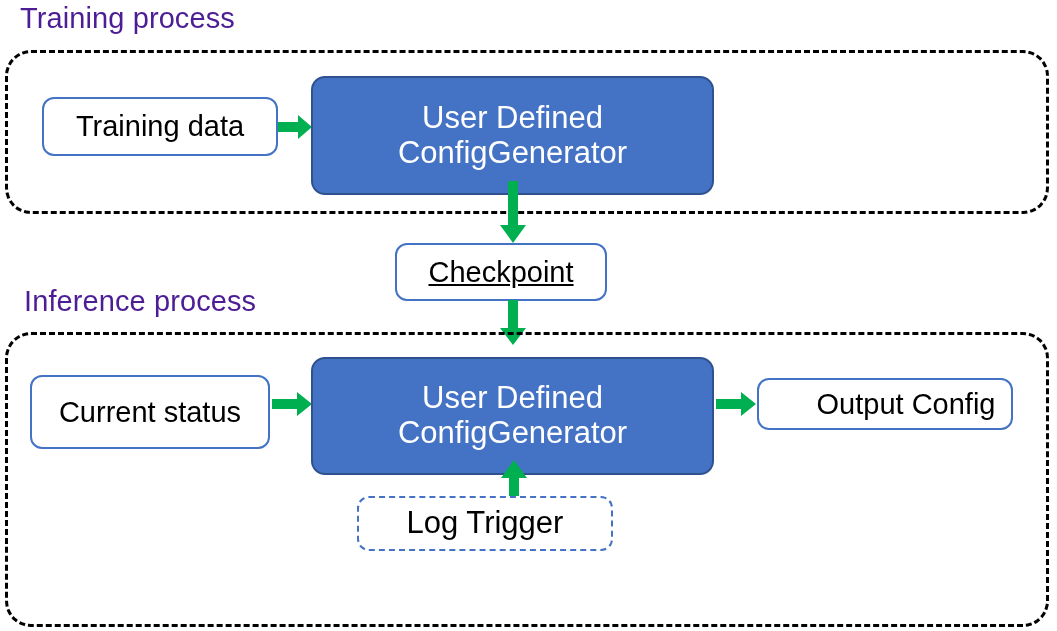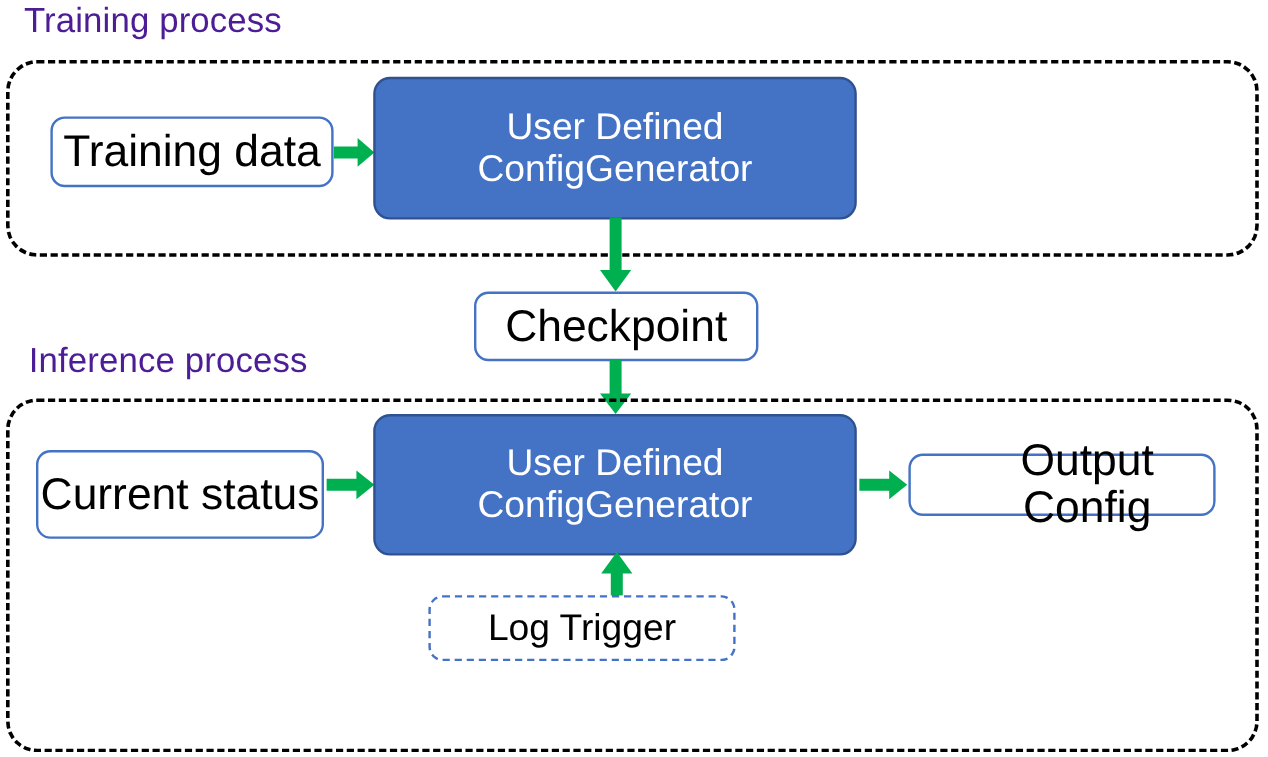--- a/index.html
+++ b/index.html
@@ -38,30 +38,31 @@
     display: flex;
     align-items: center;
     justify-content: center;
     text-align: center;
   }
   .node-plain {
     background: #ffffff;
     border: 2px solid #4472C4;
     border-radius: 12px;
     color: #000000;
-    font-size: 37px;
+    font-size: 29px;
     line-height: 1.05;
   }
   .node-primary {
     background: #4472C4;
     border: 2px solid #2F528F;
     border-radius: 14px;
     color: #ffffff;
     font-size: 31px;
     line-height: 1.12;
+    margin-top: 12px;
   }
   .node-dashed {
     background: #ffffff;
     border: 2px dashed #4472C4;
     border-radius: 12px;
     color: #000000;
     font-size: 31px;
     line-height: 1.05;
   }
   .arrow {
@@ -95,21 +96,21 @@
       <span>ConfigGenerator</span>
     </span>
   </div>
 
   <div class="arrow" style="left:498px; top:181px;">
     <svg width="30" height="64" viewBox="0 0 30 64">
       <path d="M10 0 L20 0 L20 44 L28 44 L15 62 L2 44 L10 44 Z" fill="#00B050"></path>
     </svg>
   </div>
 
-  <div class="node node-plain" style="left:395px; top:243px; width:237px; height:58px;">
+  <div class="node node-plain" style="left:395px; top:243px; width:212px; height:58px;text-decoration:underline;">
     <span>Checkpoint</span>
   </div>
 
   <div class="arrow" style="left:498px; top:300px;">
     <svg width="30" height="47" viewBox="0 0 30 47">
       <path d="M10 0 L20 0 L20 28 L28 28 L15 45 L2 28 L10 28 Z" fill="#00B050"></path>
     </svg>
   </div>
 
   <div class="section-title" style="left:24px; top:287px;">Inference process</div>

